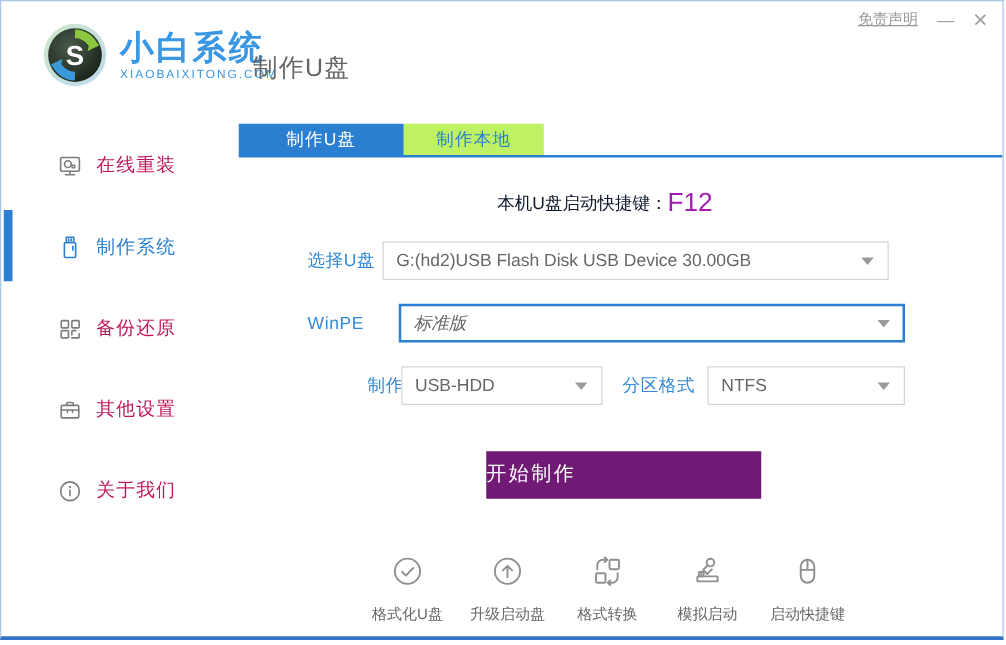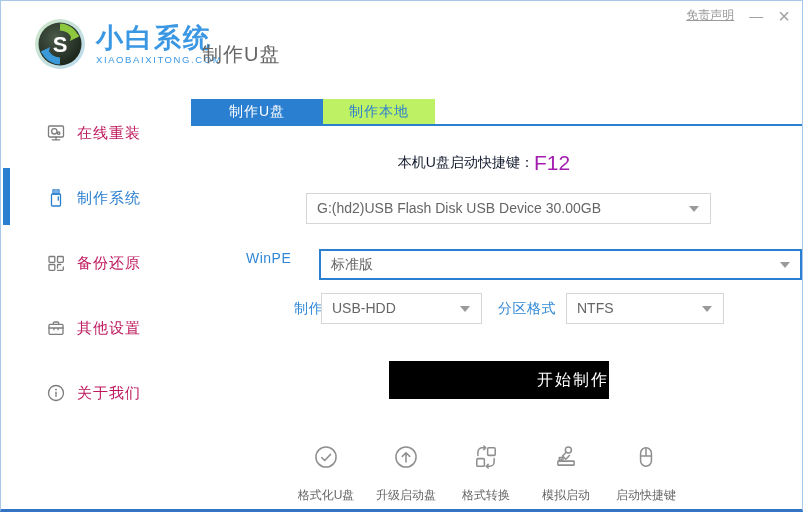--- a/index.html
+++ b/index.html
@@ -55,26 +55,26 @@
   .select { position:absolute; height:31px; border:1px solid #d6d6d6; background:#fff; cursor:pointer; }
   .select .val { position:absolute; left:10px; top:0; line-height:29px; font-size:14px; color:#666; white-space:nowrap; }
   .select .caret { position:absolute; right:11px; top:12px; width:0; height:0;
     border-left:5px solid transparent; border-right:5px solid transparent; border-top:6px solid #9a9a9a; }
   .select.focus { border:2px solid #2b7fd0; }
   .select.focus .val { line-height:27px; }
   .select.focus .caret { top:11px; right:10px; }
 
   
   .start-btn { position:absolute; left:388px; top:360px; width:220px; height:38px;
-    background:#000000; color:#fff; font-size:16px; line-height:38px; text-align:right;
+    background:#701a75; color:#fff; font-size:16px; line-height:38px; text-align:left;
     letter-spacing:2px; cursor:pointer; }
 
   
   .tools { position:absolute; left:285px; top:443px; width:400px; display:flex; }
-  .tool { flex:1 1 0; display:flex; flex-direction:column; align-items:center; gap:13px; cursor:pointer; }
+  .tool { flex:1 1 0; display:flex; flex-direction:column; align-items:center; gap:8px; cursor:pointer; }
   .tool svg { width:26px; height:26px; }
   .tool .tl { font-size:12px; color:#666; white-space:nowrap; }
 
   svg .st { fill:none; stroke:#7c7c7c; stroke-width:1.3; stroke-linecap:round; stroke-linejoin:round; }
   svg .stb { fill:none; stroke:#2b7fd0; stroke-width:1.3; stroke-linecap:round; stroke-linejoin:round; }
   svg .tg { fill:none; stroke:#8f8f8f; stroke-width:1.4; stroke-linecap:round; stroke-linejoin:round; }
 </style>
 </head>
 <body>
 
@@ -172,27 +172,28 @@
   </div>
 
   <div class="tab active">制作U盘</div>
   <div class="tab inactive">制作本地</div>
   <div class="tab-underline"></div>
 
   <div class="hotkey">
     <span class="t">本机U盘启动快捷键：</span><span class="v">F12</span>
   </div>
 
+  <div class="flabel" style="left:245px; top:192px;">选择U盘</div>
   <div class="select" style="left:305px; top:192px; width:405px;">
     <span class="val">G:(hd2)USB Flash Disk USB Device 30.00GB</span>
     <span class="caret"></span>
   </div>
 
   <div class="flabel" style="left:245px; top:242px;">WinPE</div>
-  <div class="select focus" style="left:318px; top:248px; width:483px;">
+  <div class="select focus" style="left:318px; top:242px; width:405px;font-style:italic;">
     <span class="val">标准版</span>
     <span class="caret"></span>
   </div>
 
   <div class="flabel" style="left:245px; top:292px;margin-left:48px;">制作模式</div>
   <div class="select" style="left:320px; top:292px; width:161px;">
     <span class="val">USB-HDD</span>
     <span class="caret"></span>
   </div>
   <div class="flabel" style="left:497px; top:292px;">分区格式</div>

